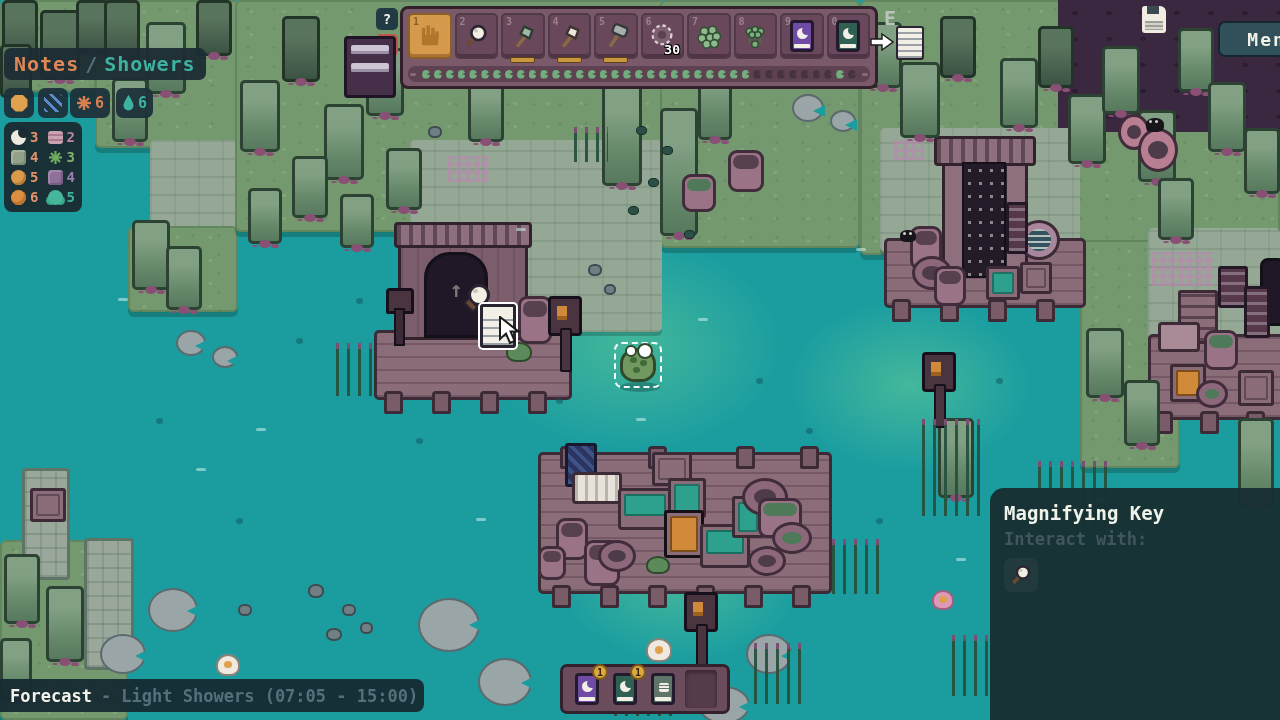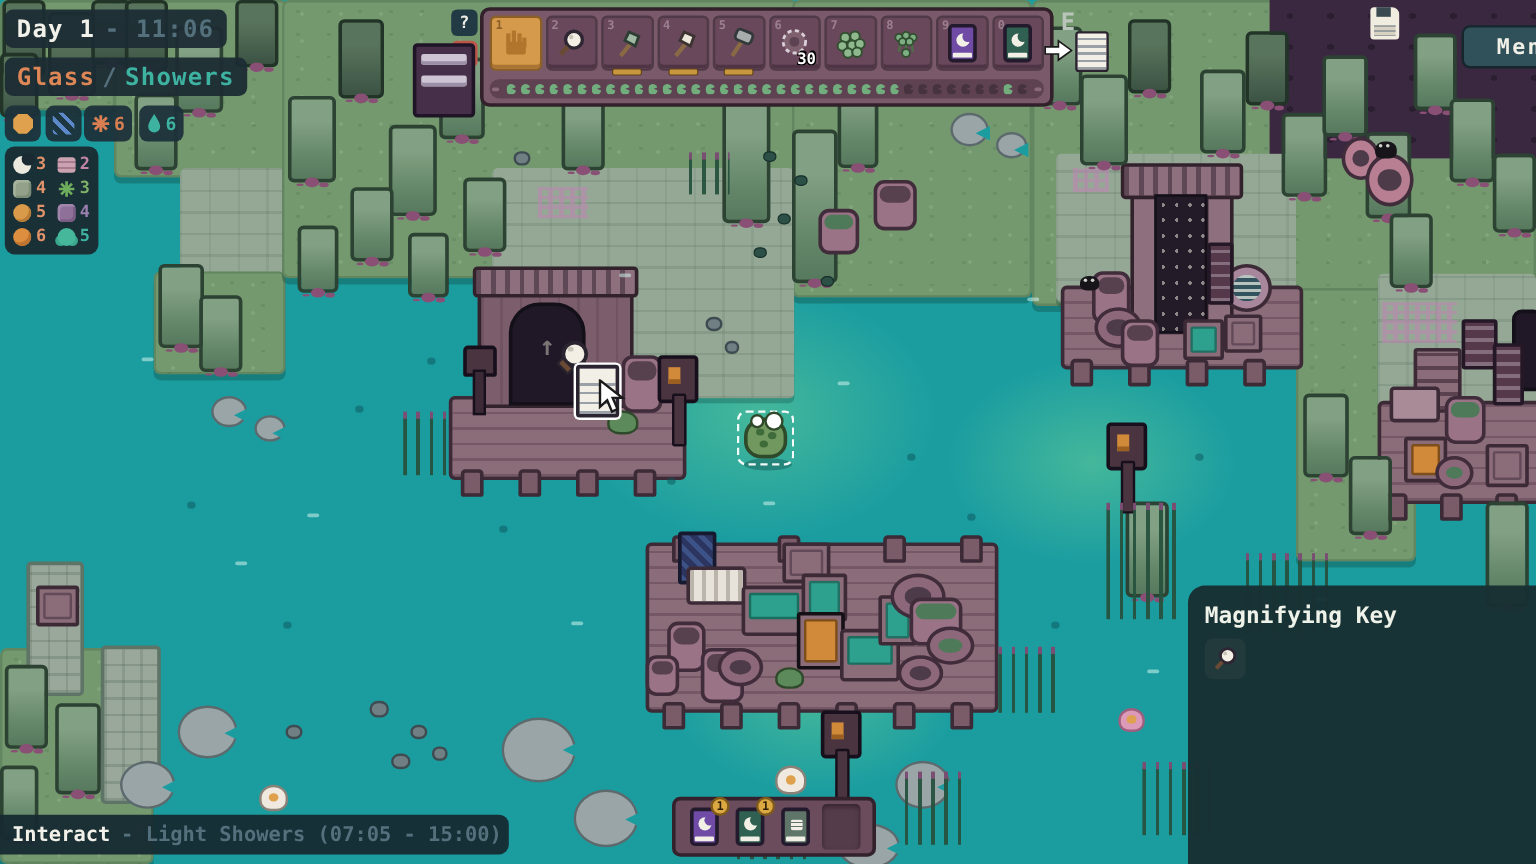--- a/index.html
+++ b/index.html
@@ -407,26 +407,22 @@
     </div>
 
   <div class="abs" style="left:468px;top:284px;">
       <div class="maglens"></div>
     </div>
   <div class="note-item" style="left:480px;top:304px;"></div>
   <svg class="abs" style="left:498px;top:316px;" width="26" height="30" viewBox="0 0 13 15">
     <polygon points="1,0.5 1,11.5 4,8.8 6,13.5 8.3,12.4 6.3,7.8 10.3,7.8" fill="#fff" stroke="#1a1a1a" stroke-width="1"></polygon>
   </svg>
 
-  <div class="uibadge" style="left:4px;top:8px;">
-    <span>Day 1</span>
-    <span class="slate" style="margin-left:8px;">- 11:06</span>
-  </div>
   <div class="uibadge" style="left:4px;top:48px;">
-    <span class="warm">Glass</span>
+    <span class="warm">Notes</span>
     <span class="slate" style="margin:0 6px;">/</span>
     <span class="tealtx">Showers</span>
   </div>
 
   <div class="cbadge" style="left:4px;top:88px;width:30px;">
       <span class="ic-sun"></span>
     </div>
   <div class="cbadge" style="left:38px;top:88px;width:30px;">
       <span class="ic-rain"></span>
     </div>
@@ -643,21 +639,21 @@
       <polygon points="1,7 12,7 12,2 23,10 12,18 12,13 1,13" fill="#fff" stroke="#1a1a1a" stroke-width="1.4"></polygon>
     </svg>
   <div class="abs" style="left:896px;top:26px;width:24px;height:30px;background:#f2efe6;border:2px solid #2a2430;border-radius:3px;background-image:repeating-linear-gradient(0deg,transparent 0 4px,#9aa0a8 4px 6px);background-position:0 4px;"></div>
 
   <div class="floppy" style="left:1142px;top:6px;"></div>
   <div class="menu-btn" style="left:1170px;top:21px;width:106px;height:32px;margin-left:48px;">
       <span>Menu</span>
     </div>
 
   <div class="forecast">
-    <span style="color:#f2f2ea">Interact</span>
+    <span style="color:#f2f2ea">Forecast</span>
     <span class="slate" style="margin-left:9px;">- Light Showers (07:05 - 15:00)</span>
   </div>
 
   <div class="pocket">
     <div class="pslot">
       <span class="book purple">
           <span class="cres"></span>
         </span>
       <span class="qty">1</span>
     </div>
@@ -670,20 +666,21 @@
     <div class="pslot">
       <span class="book grey">
           <span class="lines"></span>
         </span>
     </div>
     <div class="pslot empty"></div>
   </div>
 
   <div class="tooltip">
     <div class="tt-title">Magnifying Key</div>
+    <div class="tt-int">Interact with:</div>
     <div class="tt-icon">
       <svg width="24" height="24" viewBox="0 0 24 24">
           <circle cx="14" cy="9.5" r="6" fill="#f3efe4" stroke="#2e2633" stroke-width="2.4"></circle>
           <line x1="9.5" y1="14.5" x2="4.5" y2="20" stroke="#6b4a35" stroke-width="3.4"></line>
           <circle cx="12" cy="7.5" r="1.6" fill="#c9c4b8"></circle>
         </svg>
     </div>
   </div>
 
 </div>

